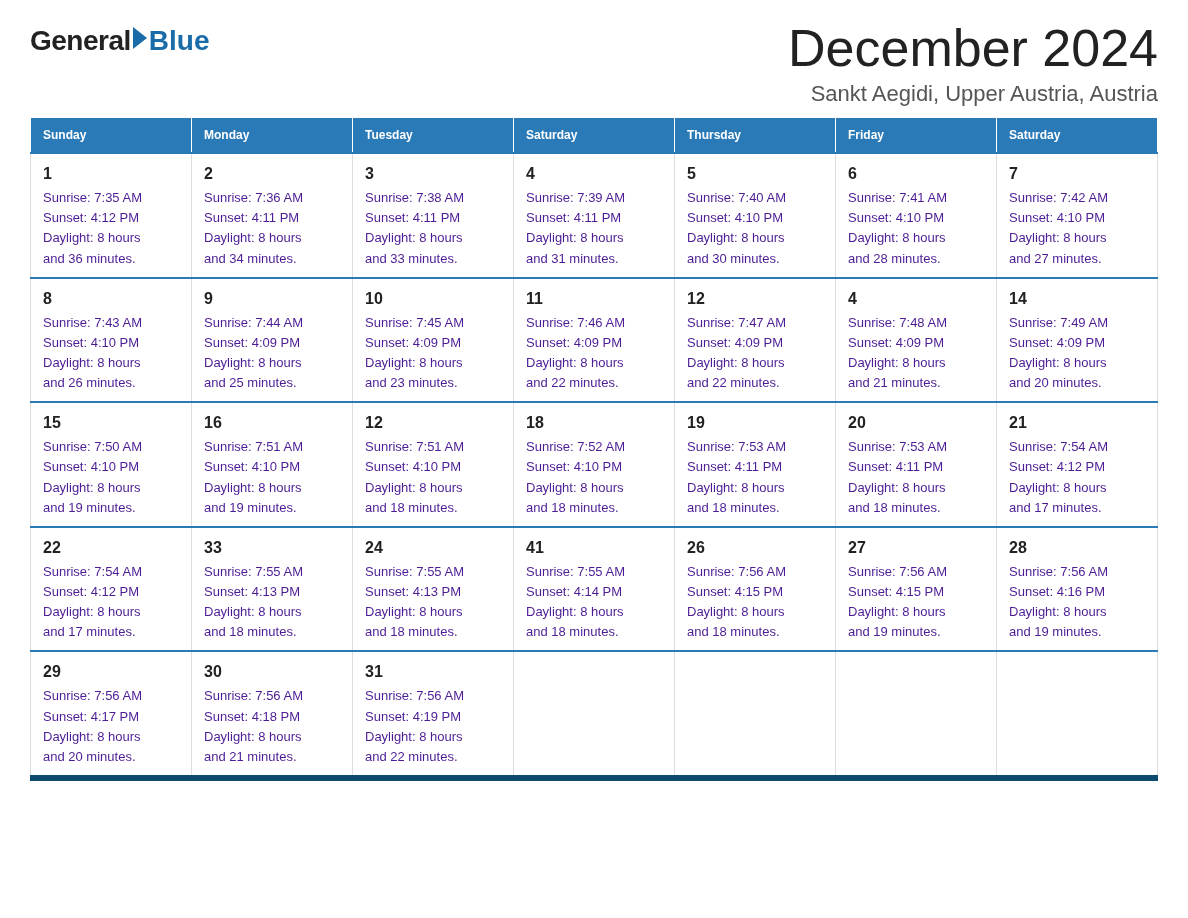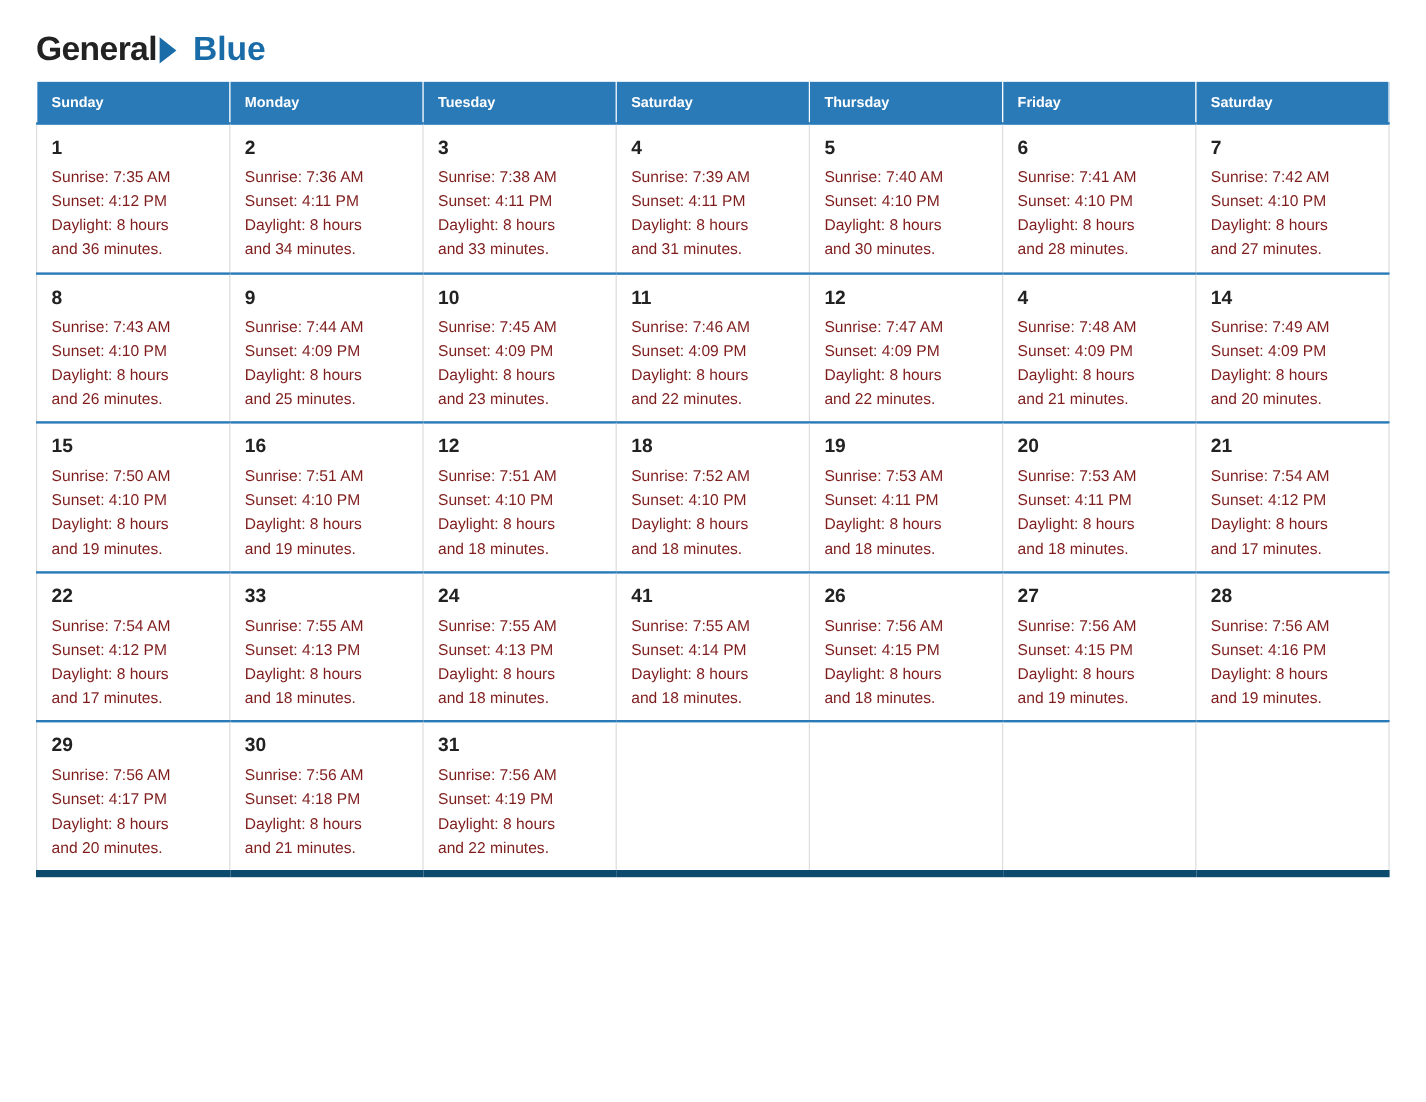--- a/index.html
+++ b/index.html
@@ -18,42 +18,42 @@
       margin-bottom: 10px;
     }
     .logo {
       display: flex;
       flex-direction: column;
       align-items: flex-start;
       padding-top: 5px;
     }
     .logo-text {
       display: flex;
-      align-items: center;
+      align-items: flex-start;
     }
     .logo-general {
       font-size: 28px;
       font-weight: bold;
       color: #222;
       letter-spacing: -0.5px;
     }
     .logo-arrow {
       width: 0;
       height: 0;
       border-left: 14px solid #1a6ca8;
       border-top: 11px solid transparent;
       border-bottom: 11px solid transparent;
       margin-left: 2px;
       margin-top: 2px;
     }
     .logo-blue {
       font-size: 28px;
       font-weight: bold;
       color: #1a6ca8;
-      margin-left: 14px;
+      margin-left: 2px;
     }
     .title-block {
       text-align: right;
     }
     .month-title {
       font-size: 52px;
       font-weight: normal;
       color: #222;
       line-height: 1.1;
     }
@@ -93,21 +93,21 @@
     }
     .day-number {
       font-size: 16px;
       font-weight: bold;
       color: #222;
       display: block;
       margin-bottom: 2px;
     }
     .day-info {
       font-size: 13px;
-      color: #7f1d1d;
+      color: #4c1d95;
       line-height: 1.55;
     }
     .empty-cell {
       background: #fff;
     }
     tbody tr td:first-child {
       border-left: 1px solid #ddd;
     }
     tbody tr td:last-child {
       border-right: 1px solid #ddd;
@@ -116,20 +116,24 @@
 </head>
 <body>
 
 <div class="header">
   <div class="logo">
     <div class="logo-text">
       <span class="logo-general">General</span>
       <div class="logo-arrow"></div>
       <span class="logo-blue">Blue</span>
     </div>
+  </div>
+  <div class="title-block">
+    <div class="month-title">December 2024</div>
+    <div class="location-subtitle">Sankt Aegidi, Upper Austria, Austria</div>
   </div>
 </div>
 
 <table class="calendar-table">
   <thead>
     <tr>
       <th>Sunday</th>
       <th>Monday</th>
       <th>Tuesday</th>
       <th>Saturday</th>

